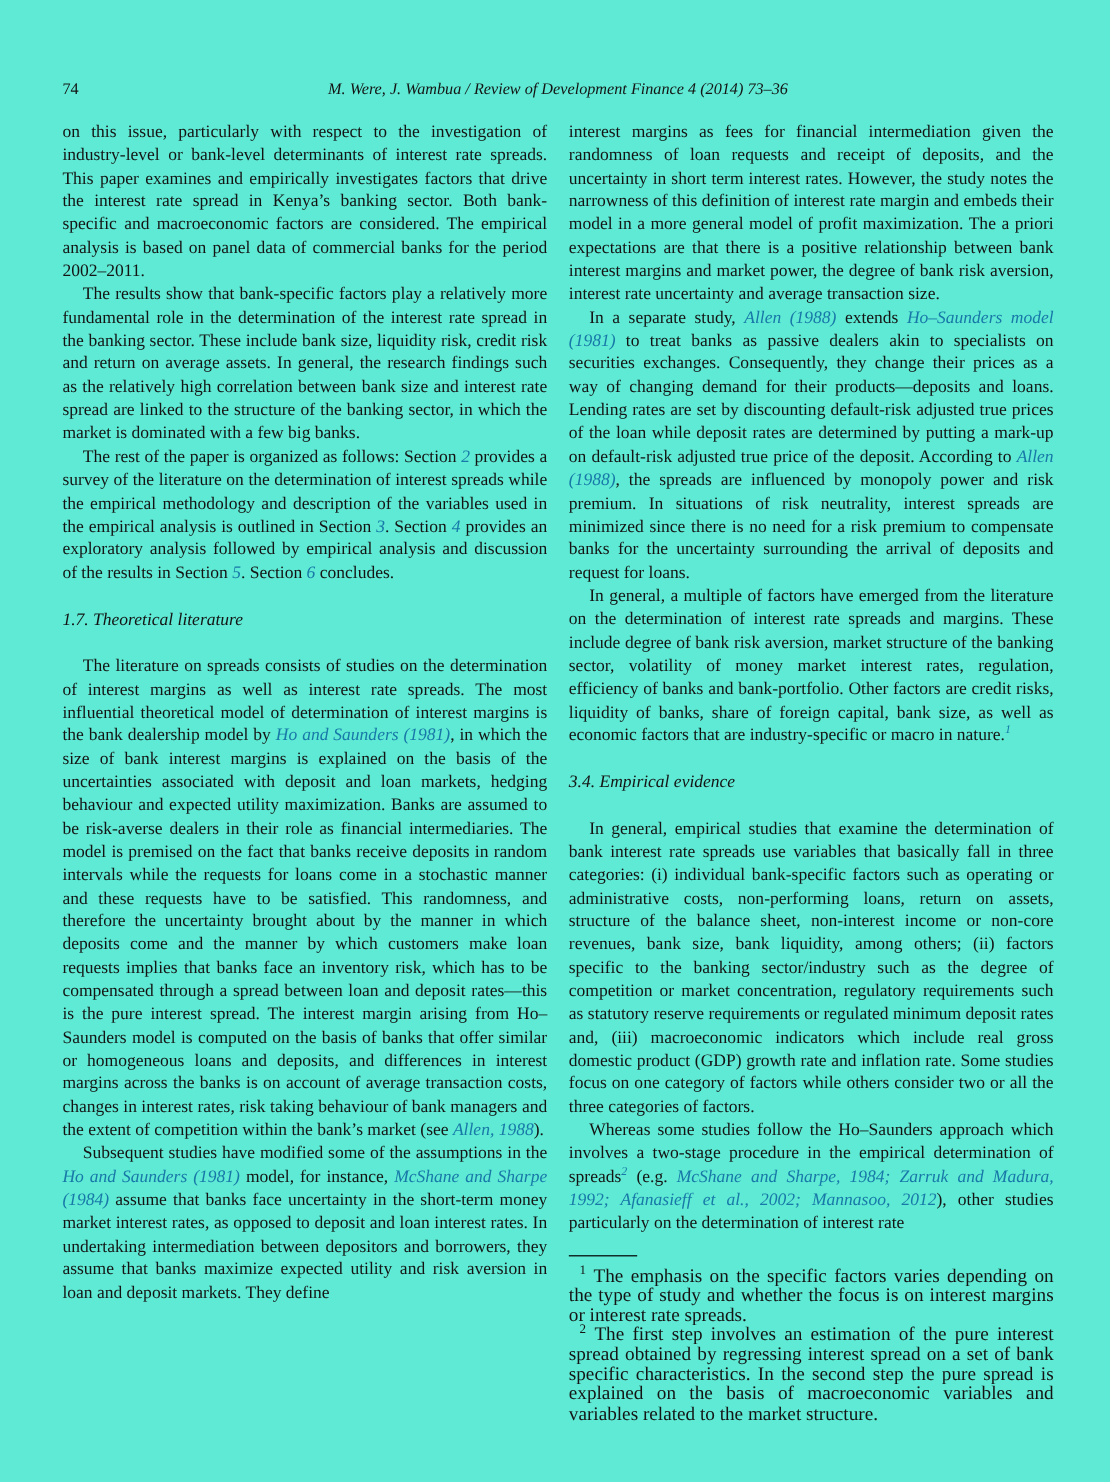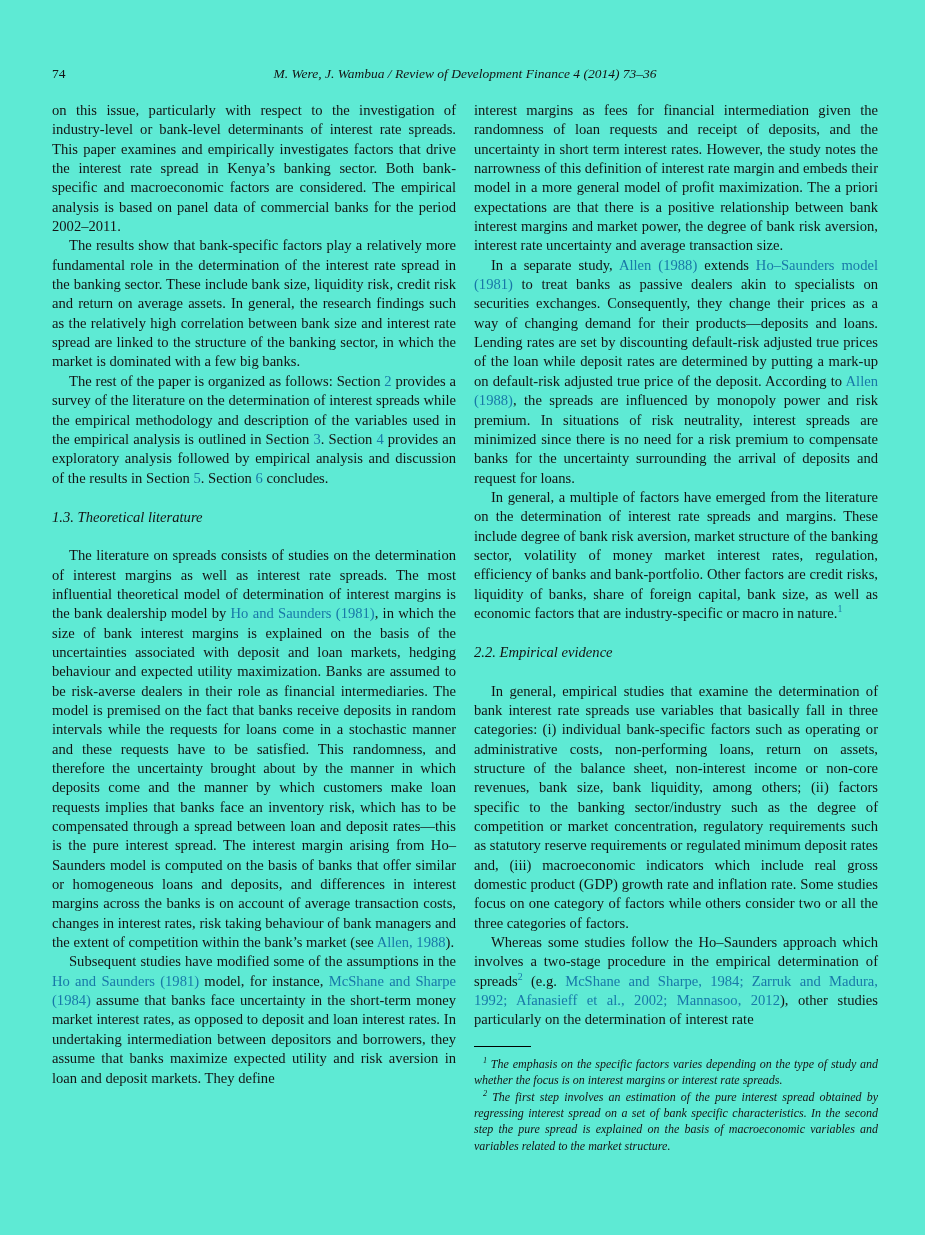--- a/index.html
+++ b/index.html
@@ -48,27 +48,27 @@
   }
   .h3 {
     font-style:italic;
     margin:20px 0 19px 0;
     text-align:left;
   }
   a.cite {
     color:var(--link-color, #1878a8);
     text-decoration:none;
     cursor:pointer;
+    font-style:italic;
   }
   sup { font-size:68%; line-height:0; }
   .footnotes {
     margin-top:16px;
-    font-size:12px;
+    font-size:16px;
     line-height:16.4px;
-    font-style:italic;
   }
   .footnote-rule {
     width:57px;
     border-top:1.4px solid #000;
     margin-bottom:9px;
   }
   .footnotes p { margin:0; text-indent:9px; }
 </style>
 </head>
 <body>
@@ -76,29 +76,29 @@
 <div class="page">
   <div class="page-header">
     <span class="page-number">74</span>
     <span class="running-head">M. Were, J. Wambua / Review of Development Finance 4 (2014) 73–36</span>
   </div>
   <div class="body-columns">
     <div class="col" id="col-left">
         <p><span>on this issue, particularly with respect to the investigation of industry-level or bank-level determinants of interest rate spreads. This paper examines and empirically investigates factors that drive the interest rate spread in Kenya’s banking sector. Both bank-specific and macroeconomic factors are considered. The empirical analysis is based on panel data of commercial banks for the period 2002–2011.</span></p>
         <p class="indent"><span>The results show that bank-specific factors play a relatively more fundamental role in the determination of the interest rate spread in the banking sector. These include bank size, liquidity risk, credit risk and return on average assets. In general, the research findings such as the relatively high correlation between bank size and interest rate spread are linked to the structure of the banking sector, in which the market is dominated with a few big banks.</span></p>
         <p class="indent"><span>The rest of the paper is organized as follows: Section </span><a class="cite">2</a><span> provides a survey of the literature on the determination of interest spreads while the empirical methodology and description of the variables used in the empirical analysis is outlined in Section </span><a class="cite">3</a><span>. Section </span><a class="cite">4</a><span> provides an exploratory analysis followed by empirical analysis and discussion of the results in Section </span><a class="cite">5</a><span>. Section </span><a class="cite">6</a><span> concludes.</span></p>
-        <div class="h3">1.3.  Theoretical literature</div>
+        <div class="h3">1.7.  Theoretical literature</div>
         <p class="indent"><span>The literature on spreads consists of studies on the determination of interest margins as well as interest rate spreads. The most influential theoretical model of determination of interest margins is the bank dealership model by </span><a class="cite">Ho and Saunders (1981)</a><span>, in which the size of bank interest margins is explained on the basis of the uncertainties associated with deposit and loan markets, hedging behaviour and expected utility maximization. Banks are assumed to be risk-averse dealers in their role as financial intermediaries. The model is premised on the fact that banks receive deposits in random intervals while the requests for loans come in a stochastic manner and these requests have to be satisfied. This randomness, and therefore the uncertainty brought about by the manner in which deposits come and the manner by which customers make loan requests implies that banks face an inventory risk, which has to be compensated through a spread between loan and deposit rates—this is the pure interest spread. The interest margin arising from Ho–Saunders model is computed on the basis of banks that offer similar or homogeneous loans and deposits, and differences in interest margins across the banks is on account of average transaction costs, changes in interest rates, risk taking behaviour of bank managers and the extent of competition within the bank’s market (see </span><a class="cite">Allen, 1988</a><span>).</span></p>
         <p class="indent"><span>Subsequent studies have modified some of the assumptions in the </span><a class="cite">Ho and Saunders (1981)</a><span> model, for instance, </span><a class="cite">McShane and Sharpe (1984)</a><span> assume that banks face uncertainty in the short-term money market interest rates, as opposed to deposit and loan interest rates. In undertaking intermediation between depositors and borrowers, they assume that banks maximize expected utility and risk aversion in loan and deposit markets. They define</span></p>
       </div>
     <div class="col" id="col-right">
         <p><span>interest margins as fees for financial intermediation given the randomness of loan requests and receipt of deposits, and the uncertainty in short term interest rates. However, the study notes the narrowness of this definition of interest rate margin and embeds their model in a more general model of profit maximization. The a priori expectations are that there is a positive relationship between bank interest margins and market power, the degree of bank risk aversion, interest rate uncertainty and average transaction size.</span></p>
         <p class="indent"><span>In a separate study, </span><a class="cite">Allen (1988)</a><span> extends </span><a class="cite">Ho–Saunders model (1981)</a><span> to treat banks as passive dealers akin to specialists on securities exchanges. Consequently, they change their prices as a way of changing demand for their products—deposits and loans. Lending rates are set by discounting default-risk adjusted true prices of the loan while deposit rates are determined by putting a mark-up on default-risk adjusted true price of the deposit. According to </span><a class="cite">Allen (1988)</a><span>, the spreads are influenced by monopoly power and risk premium. In situations of risk neutrality, interest spreads are minimized since there is no need for a risk premium to compensate banks for the uncertainty surrounding the arrival of deposits and request for loans.</span></p>
         <p class="indent"><span>In general, a multiple of factors have emerged from the literature on the determination of interest rate spreads and margins. These include degree of bank risk aversion, market structure of the banking sector, volatility of money market interest rates, regulation, efficiency of banks and bank-portfolio. Other factors are credit risks, liquidity of banks, share of foreign capital, bank size, as well as economic factors that are industry-specific or macro in nature.</span><a class="cite"><sup>1</sup></a></p>
-        <div class="h3">2.2.  Empirical evidence</div>
+        <div class="h3">3.4.  Empirical evidence</div>
         <p class="indent"><span>In general, empirical studies that examine the determination of bank interest rate spreads use variables that basically fall in three categories: (i) individual bank-specific factors such as operating or administrative costs, non-performing loans, return on assets, structure of the balance sheet, non-interest income or non-core revenues, bank size, bank liquidity, among others; (ii) factors specific to the banking sector/industry such as the degree of competition or market concentration, regulatory requirements such as statutory reserve requirements or regulated minimum deposit rates and, (iii) macroeconomic indicators which include real gross domestic product (GDP) growth rate and inflation rate. Some studies focus on one category of factors while others consider two or all the three categories of factors.</span></p>
         <p class="indent"><span>Whereas some studies follow the Ho–Saunders approach which involves a two-stage procedure in the empirical determination of spreads</span><a class="cite"><sup>2</sup></a><span> (e.g. </span><a class="cite">McShane and Sharpe, 1984; Zarruk and Madura, 1992; Afanasieff et al., 2002; Mannasoo, 2012</a><span>), other studies particularly on the determination of interest rate</span></p>
         <div class="footnotes">
           <div class="footnote-rule"></div>
           <p><sup>1</sup>&nbsp;The emphasis on the specific factors varies depending on the type of study and whether the focus is on interest margins or interest rate spreads.</p>
           <p><sup>2</sup>&nbsp;The first step involves an estimation of the pure interest spread obtained by regressing interest spread on a set of bank specific characteristics. In the second step the pure spread is explained on the basis of macroeconomic variables and variables related to the market structure.</p>
         </div>
       </div>
   </div>
 </div>

